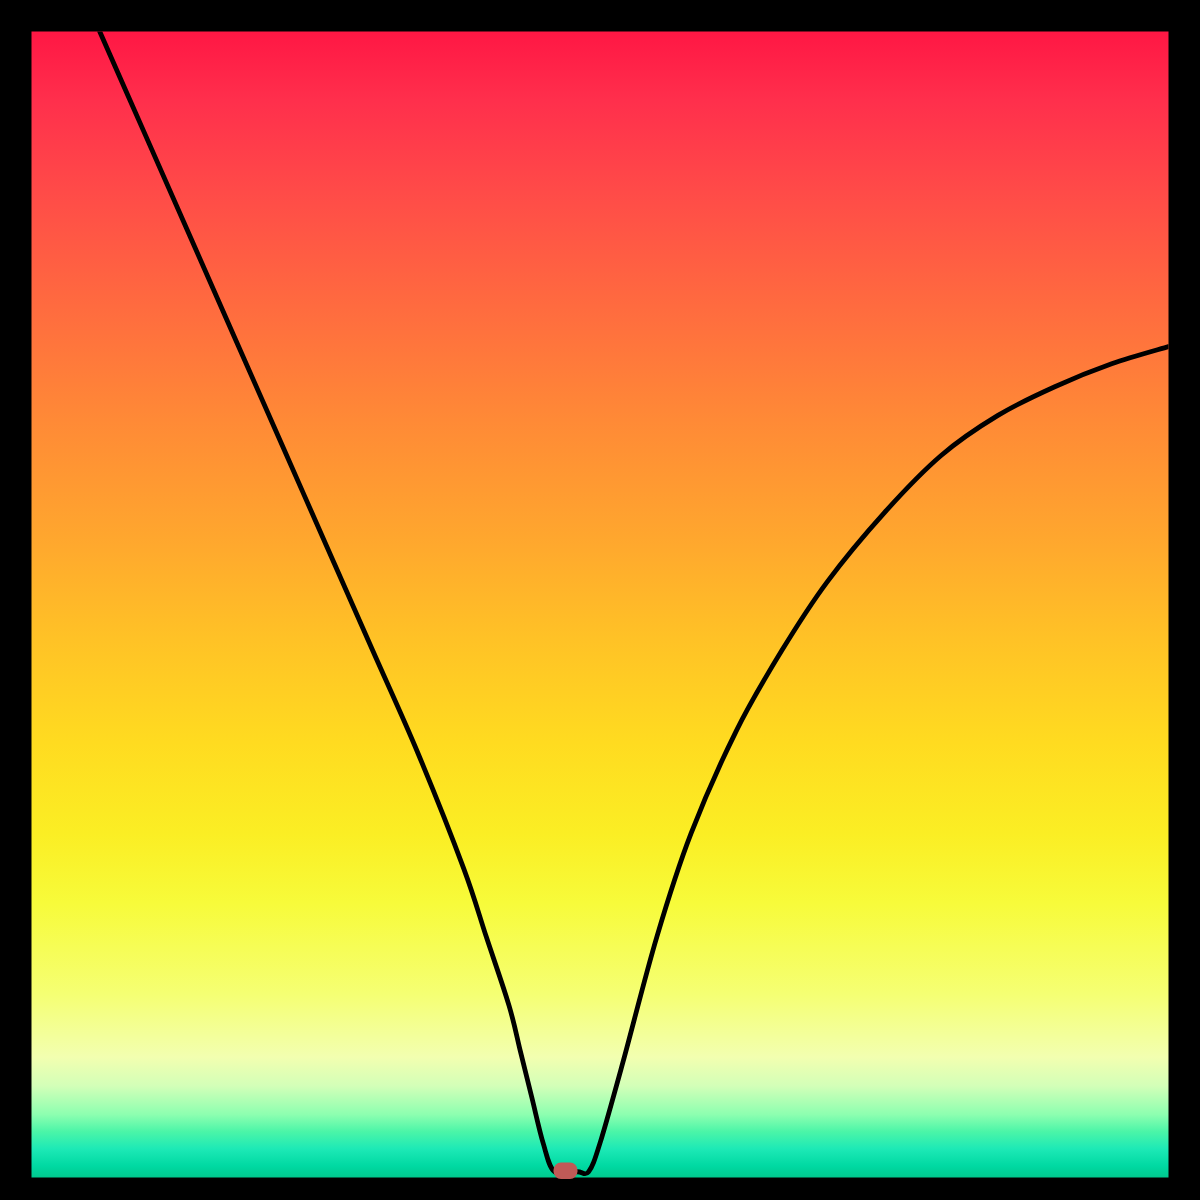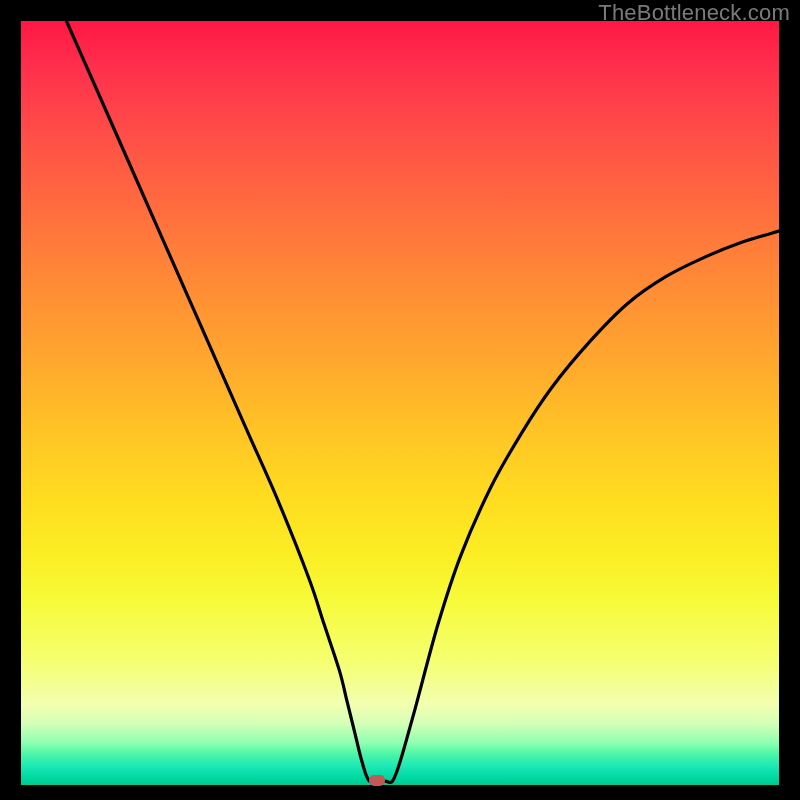--- a/index.html
+++ b/index.html
@@ -77,14 +77,13 @@
 </head>
 <body>
 
 <div class="frame">
   <div class="plot-area">
     <svg class="curve" viewBox="0 0 758 764" preserveAspectRatio="none">
       <path id="curve-path" d="M 45.48 0 C 50.53333333333333 11.459999999999999 65.69333333333333 45.83999999999999 75.8 68.75999999999999 C 85.90666666666667 91.67999999999999 96.01333333333334 114.59999999999998 106.12 137.51999999999998 C 116.22666666666667 160.43999999999997 126.33333333333333 183.35999999999999 136.44 206.27999999999997 C 146.54666666666665 229.19999999999996 156.6533333333333 252.11999999999998 166.76 275.03999999999996 C 176.86666666666667 297.96 186.97333333333336 320.87999999999994 197.08 343.79999999999995 C 207.18666666666667 366.71999999999997 217.29333333333335 389.64 227.4 412.56 C 237.50666666666666 435.48 247.61333333333334 457.12666666666667 257.72 481.32 C 267.8266666666667 505.5133333333333 280.46000000000004 537.3466666666667 288.04 557.72 C 295.62 578.0933333333334 298.14666666666665 588.28 303.2 603.56 C 308.25333333333333 618.8399999999999 314.57 636.6666666666666 318.36 649.4 C 322.15000000000003 662.1333333333333 323.41333333333336 669.7733333333333 325.94 679.96 C 328.46666666666664 690.1466666666668 330.99333333333334 700.3333333333333 333.52 710.52 C 336.0466666666666 720.7066666666667 338.5733333333334 732.8033333333334 341.1 741.08 C 343.62666666666667 749.3566666666667 344.89 756.9966666666667 348.68 760.18 C 352.47 763.3633333333332 360.04999999999995 760.18 363.84 760.18 C 367.63 760.18 368.8933333333333 763.3633333333332 371.42 760.18 C 373.9466666666667 756.9966666666667 375.21 753.1766666666667 379 741.08 C 382.79 728.9833333333333 387.84333333333336 710.52 394.16 687.6 C 400.4766666666667 664.6800000000001 409.32000000000005 629.0266666666666 416.90000000000003 603.56 C 424.48 578.0933333333332 430.7966666666667 557.7199999999999 439.64 534.8 C 448.4833333333333 511.87999999999994 459.8533333333333 486.4133333333333 469.96 466.03999999999996 C 480.06666666666666 445.66666666666663 490.17333333333335 429.11333333333334 500.28000000000003 412.56 C 510.3866666666667 396.00666666666666 519.23 381.99999999999994 530.6 366.71999999999997 C 541.97 351.44 555.8666666666667 334.8866666666667 568.5 320.88000000000005 C 581.1333333333333 306.8733333333334 593.7666666666667 293.50333333333333 606.4 282.68 C 619.0333333333333 271.8566666666667 631.6666666666666 263.58 644.3 255.94 C 656.9333333333333 248.3 669.5666666666667 242.57000000000002 682.2 236.84000000000003 C 694.8333333333334 231.11000000000004 707.4666666666667 226.01666666666674 720.1 221.56000000000006 C 732.7333333333333 217.10333333333338 751.6833333333334 212.01000000000002 758 210.10000000000002" fill="none" stroke="#000" stroke-width="3.2" stroke-linecap="round" stroke-linejoin="round"></path>
     </svg>
     <div id="marker" class="marker" style="left: 348.26px; top: 753.652px; background: rgb(192, 90, 87);"></div>
   </div>
-  <div class="watermark">TheBottleneck.com</div>
 </div>
 
 </body></html>

